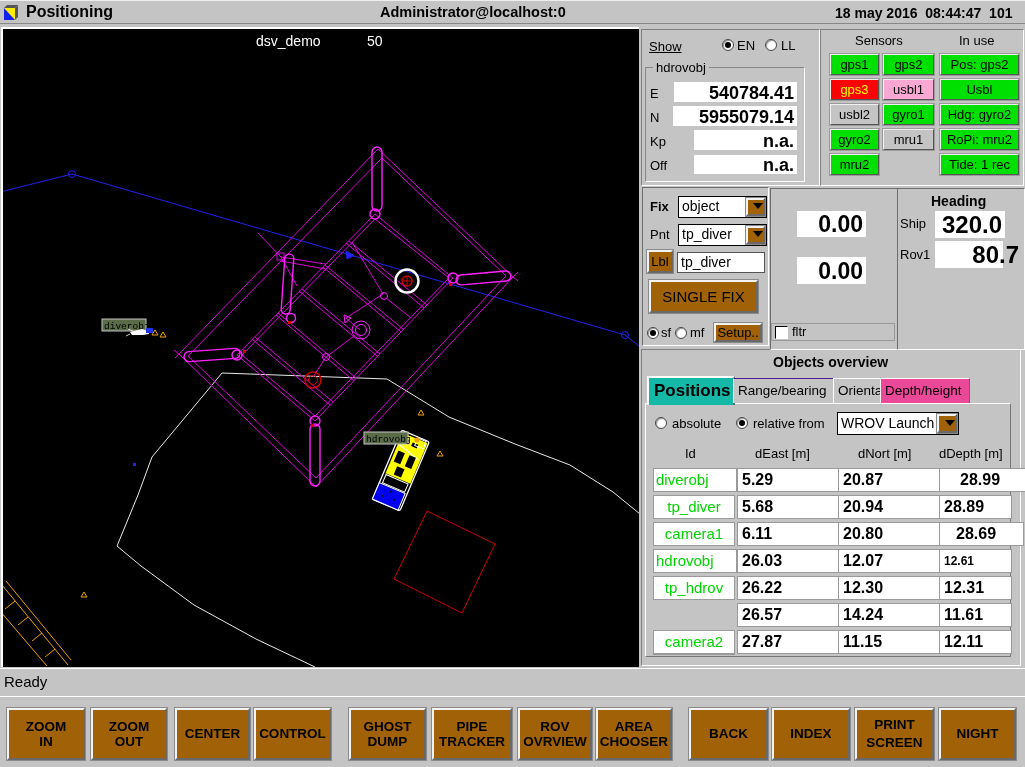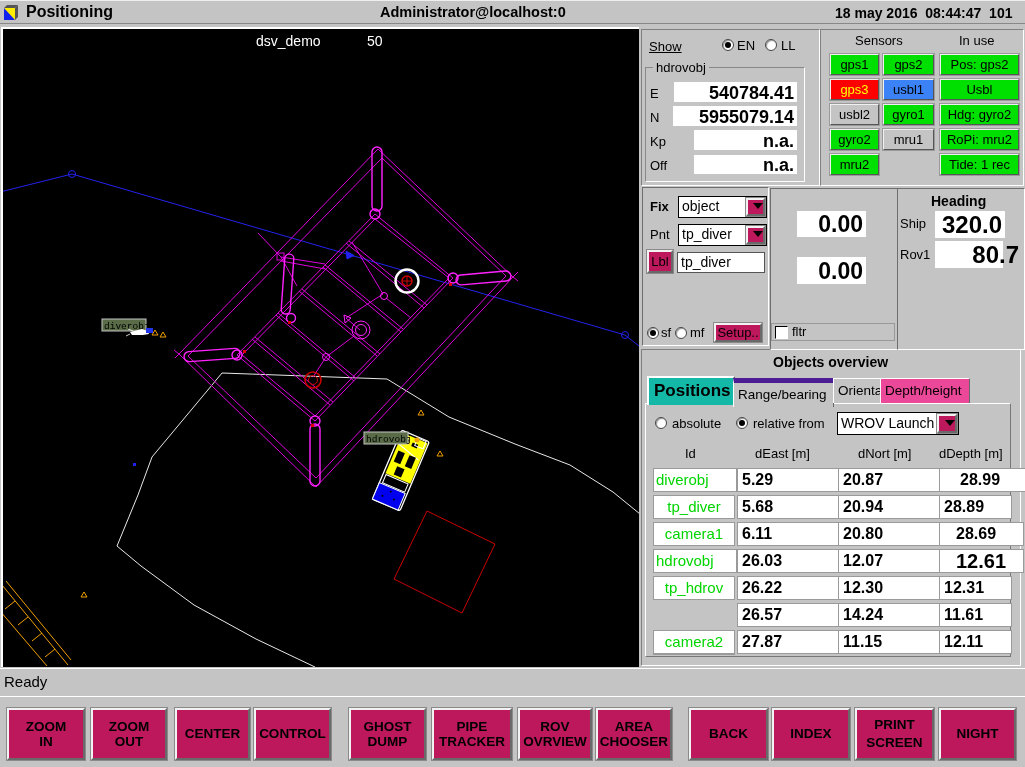--- a/index.html
+++ b/index.html
@@ -3,21 +3,21 @@
 <meta charset="utf-8">
 <style>
 html,body{margin:0;padding:0;}
 body{width:1025px;height:767px;overflow:hidden;background:#c4c4c4;
   font-family:"Liberation Sans", sans-serif;}
 #root{position:relative;width:1025px;height:767px;background:#c4c4c4;}
 .abs{position:absolute;}
 .sunken1{border-top:1px solid #6e6e6e;border-left:1px solid #6e6e6e;border-bottom:1px solid #fff;border-right:1px solid #fff;}
 .lbl{font-size:13px;color:#000;white-space:nowrap;}
 .b{font-weight:bold;}
-.btn3{background:#be185d;border-top:2px solid #f2f2f2;border-left:2px solid #f2f2f2;border-bottom:2px solid #696969;border-right:2px solid #696969;outline:1px solid #8a8a8a;}
+.btn3{background:#a16207;border-top:2px solid #f2f2f2;border-left:2px solid #f2f2f2;border-bottom:2px solid #696969;border-right:2px solid #696969;outline:1px solid #8a8a8a;}
 .sensor{position:absolute;height:19px;border-top:1px solid #f0f0f0;border-left:1px solid #f0f0f0;border-bottom:1px solid #555;border-right:1px solid #555;outline:1px solid #9a9a9a;text-align:center;font-size:13px;line-height:19px;color:#000;}
 .radio{position:absolute;width:10px;height:10px;border-radius:50%;background:#fff;border:1px solid #444;box-shadow:inset 1px 1px 1px #999;}
 .radio.on::after{content:"";position:absolute;left:2px;top:2px;width:6px;height:6px;border-radius:50%;background:#000;}
 .white{background:#fff;}
 .num{font-weight:bold;color:#000;}
 .cell{position:absolute;background:#fff;border:1px solid #9a9a9a;}
 </style>
 </head>
 <body>
 <div id="root">
@@ -188,21 +188,21 @@
   <div class="abs num" style="left:694px;top:155px;width:100px;font-size:18px;text-align:right;">n.a.</div>
 
   <div class="abs lbl" style="left:855px;top:33px;">Sensors</div>
   <div class="abs lbl" style="left:959px;top:33px;">In use</div>
   <div class="sensor" style="left:830px;top:54px;width:47px;background:#00e000;">gps1</div>
   <div class="sensor" style="left:830px;top:79px;width:47px;background:#ff0000;color:#ffff00;">gps3</div>
   <div class="sensor" style="left:830px;top:104px;width:47px;background:#c4c4c4;">usbl2</div>
   <div class="sensor" style="left:830px;top:129px;width:47px;background:#00e000;">gyro2</div>
   <div class="sensor" style="left:830px;top:154px;width:47px;background:#00e000;">mru2</div>
   <div class="sensor" style="left:883px;top:54px;width:49px;background:#00e000;">gps2</div>
-  <div class="sensor" style="left:883px;top:79px;width:49px;background:#3b82f6;">usbl1</div>
+  <div class="sensor" style="left:883px;top:79px;width:49px;background:#f9a8d4;">usbl1</div>
   <div class="sensor" style="left:883px;top:104px;width:49px;background:#00e000;">gyro1</div>
   <div class="sensor" style="left:883px;top:129px;width:49px;background:#c4c4c4;">mru1</div>
   <div class="sensor" style="left:940px;top:54px;width:77px;background:#00e000;">Pos: gps2</div>
   <div class="sensor" style="left:940px;top:79px;width:77px;background:#00e000;">Usbl</div>
   <div class="sensor" style="left:940px;top:104px;width:77px;background:#00e000;">Hdg: gyro2</div>
   <div class="sensor" style="left:940px;top:129px;width:77px;background:#00e000;">RoPi: mru2</div>
   <div class="sensor" style="left:940px;top:154px;width:77px;background:#00e000;">Tide: 1 rec</div>
 
   <div class="abs sunken1" style="left:642px;top:187px;width:125px;height:157px;"></div>
   <div class="abs lbl b" style="left:650px;top:199px;">Fix</div>
@@ -218,20 +218,21 @@
     <span style="font-size:14px;position:absolute;left:3px;top:1px;">tp_diver</span>
     <span class="btn3" style="position:absolute;right:1px;top:1px;width:15px;height:14px;"></span>
     <svg style="position:absolute;right:3px;top:6px;" width="10" height="6">
         <polygon points="0,0 10,0 5,6" fill="#000"></polygon>
       </svg>
   </div>
   <div class="abs btn3" style="left:647px;top:250px;width:22px;height:19px;text-align:center;font-size:13px;line-height:19px;">Lbl</div>
   <div class="abs" style="left:677px;top:252px;width:86px;height:19px;background:#fff;border:1px solid #555;">
     <span style="font-size:14px;position:absolute;left:3px;top:1px;">tp_diver</span>
   </div>
+  <div class="abs btn3" style="left:649px;top:280px;width:105px;height:29px;text-align:center;font-size:15px;line-height:29px;">SINGLE FIX</div>
   <div class="radio on" style="left:647px;top:327px;"></div>
   <div class="abs lbl" style="left:661px;top:325px;">sf</div>
   <div class="radio" style="left:675px;top:327px;"></div>
   <div class="abs lbl" style="left:690px;top:325px;">mf</div>
   <div class="abs btn3" style="left:714px;top:323px;width:44px;height:15px;text-align:center;font-size:13px;line-height:15px;">Setup..</div>
 
   <div class="abs sunken1" style="left:770px;top:188px;width:126px;height:160px;"></div>
   <div class="abs white" style="left:797px;top:211px;width:69px;height:26px;"></div>
   <div class="abs num" style="left:797px;top:211px;width:66px;font-size:23px;text-align:right;">0.00</div>
   <div class="abs white" style="left:797px;top:257px;width:69px;height:27px;"></div>
@@ -248,21 +249,21 @@
   <div class="abs lbl" style="left:900px;top:247px;">Rov1</div>
   <div class="abs white" style="left:935px;top:241px;width:68px;height:27px;"></div>
   <div class="abs num" style="left:935px;top:241px;width:65px;font-size:24px;text-align:right;margin-left:19px;">80.7</div>
 
   <div class="abs lbl b" style="left:773px;top:354px;font-size:14px;">Objects overview</div>
 
   <div class="abs" style="left:645px;top:403px;width:364px;height:252px;border-top:1px solid #fff;border-left:1px solid #fff;border-bottom:1px solid #777;border-right:1px solid #777;"></div>
   <div class="abs" style="left:647px;top:376px;width:84px;height:27px;background:#14b8a6;border-top:2px solid #fff;border-left:2px solid #fff;border-right:2px solid #666;">
     <span class="b" style="font-size:17px;position:absolute;left:5px;top:3px;">Positions</span>
   </div>
-  <div class="abs" style="left:733px;top:378px;width:99px;height:24px;background:#c4c4c4;border-top:5px solid #4c1d95;border-left:1px solid #fff;border-right:1px solid #666;">
+  <div class="abs" style="left:733px;top:378px;width:99px;height:24px;background:#c4c4c4;border-top:1px solid #4c1d95;border-left:1px solid #fff;border-right:1px solid #666;">
     <span style="font-size:13.5px;position:absolute;left:4px;top:4px;">Range/bearing</span>
   </div>
   <div class="abs" style="left:833px;top:378px;width:78px;height:24px;background:#c4c4c4;border-top:1px solid #fff;border-left:1px solid #fff;border-right:1px solid #666;">
     <span style="font-size:13.5px;position:absolute;left:4px;top:4px;">Orientation</span>
   </div>
   <div class="abs" style="left:880px;top:378px;width:88px;height:24px;background:#ec4899;border-top:1px solid #fff;border-left:1px solid #fff;border-right:1px solid #666;">
     <span style="font-size:13.5px;position:absolute;left:4px;top:4px;">Depth/height</span>
   </div>
 
   <div class="radio" style="left:655px;top:417px;"></div>
@@ -291,21 +292,21 @@
       <div class="cell num" style="left:737px;top:495px;width:96px;height:22px;font-size:16px;line-height:22px;padding-left:4px;">5.68</div>
       <div class="cell num" style="left:838px;top:495px;width:97px;height:22px;font-size:16px;line-height:22px;padding-left:4px;">20.94</div>
       <div class="cell num" style="left:939px;top:495px;width:67px;height:22px;font-size:16px;line-height:22px;padding-left:4px;">28.89</div>
       <div class="cell" style="left:653px;top:522px;width:80px;height:22px;color:#00d500;font-size:15px;line-height:22px;text-align:center;">camera1</div>
       <div class="cell num" style="left:737px;top:522px;width:96px;height:22px;font-size:16px;line-height:22px;padding-left:4px;">6.11</div>
       <div class="cell num" style="left:838px;top:522px;width:97px;height:22px;font-size:16px;line-height:22px;padding-left:4px;">20.80</div>
       <div class="cell num" style="left:939px;top:522px;width:67px;height:22px;font-size:16px;line-height:22px;padding-left:16px;">28.69</div>
       <div class="cell" style="left:653px;top:549px;width:80px;height:22px;color:#00d500;font-size:15px;line-height:22px;padding-left:2px;">hdrovobj</div>
       <div class="cell num" style="left:737px;top:549px;width:96px;height:22px;font-size:16px;line-height:22px;padding-left:4px;">26.03</div>
       <div class="cell num" style="left:838px;top:549px;width:97px;height:22px;font-size:16px;line-height:22px;padding-left:4px;">12.07</div>
-      <div class="cell num" style="left:939px;top:549px;width:67px;height:22px;font-size:20px;line-height:22px;padding-left:16px;">12.61</div>
+      <div class="cell num" style="left:939px;top:549px;width:67px;height:22px;font-size:12px;line-height:22px;padding-left:4px;">12.61</div>
       <div class="cell" style="left:653px;top:576px;width:80px;height:22px;color:#00d500;font-size:15px;line-height:22px;text-align:center;">tp_hdrov</div>
       <div class="cell num" style="left:737px;top:576px;width:96px;height:22px;font-size:16px;line-height:22px;padding-left:4px;">26.22</div>
       <div class="cell num" style="left:838px;top:576px;width:97px;height:22px;font-size:16px;line-height:22px;padding-left:4px;">12.30</div>
       <div class="cell num" style="left:939px;top:576px;width:67px;height:22px;font-size:16px;line-height:22px;padding-left:4px;">12.31</div>
       <div class="cell" style="left:653px;top:631px;width:80px;height:22px;color:#be185d;font-size:15px;line-height:22px;text-align:center;">tracker1</div>
       <div class="cell num" style="left:737px;top:603px;width:96px;height:22px;font-size:16px;line-height:22px;padding-left:4px;">26.57</div>
       <div class="cell num" style="left:838px;top:603px;width:97px;height:22px;font-size:16px;line-height:22px;padding-left:4px;">14.24</div>
       <div class="cell num" style="left:939px;top:603px;width:67px;height:22px;font-size:16px;line-height:22px;padding-left:4px;">11.61</div>
       <div class="cell" style="left:653px;top:630px;width:80px;height:22px;color:#00d500;font-size:15px;line-height:22px;text-align:center;">camera2</div>
       <div class="cell num" style="left:737px;top:630px;width:96px;height:22px;font-size:16px;line-height:22px;padding-left:4px;">27.87</div>

